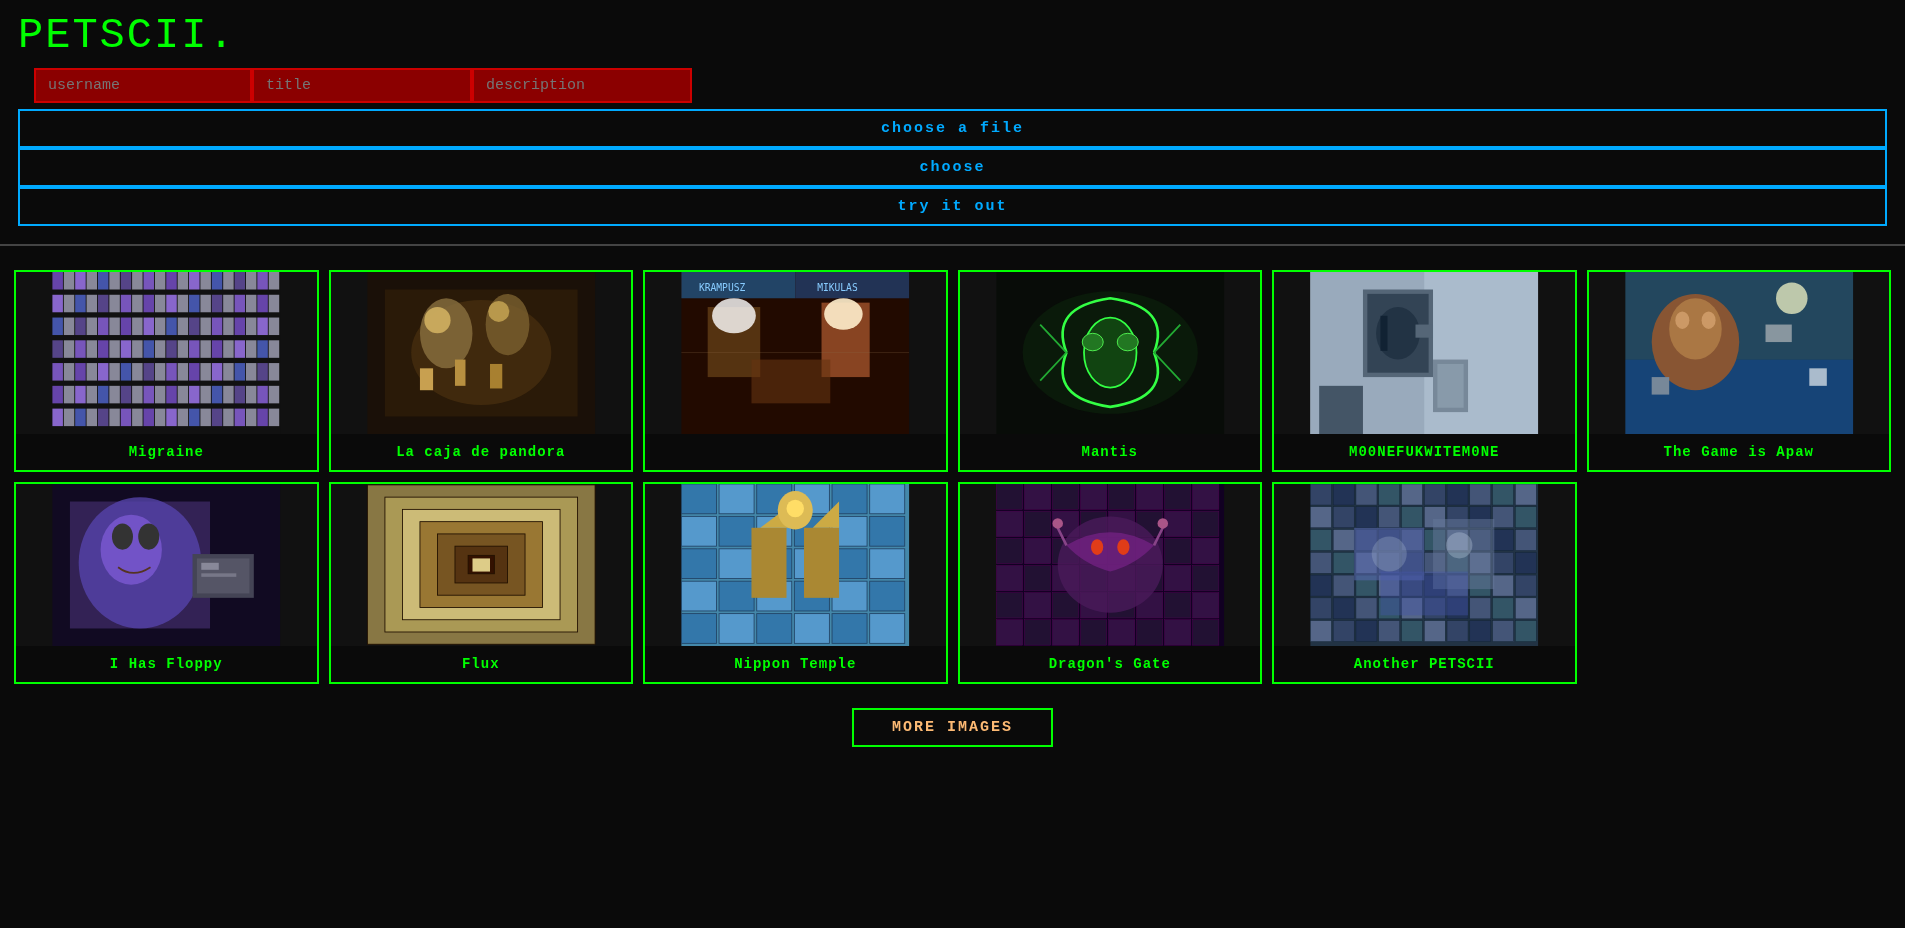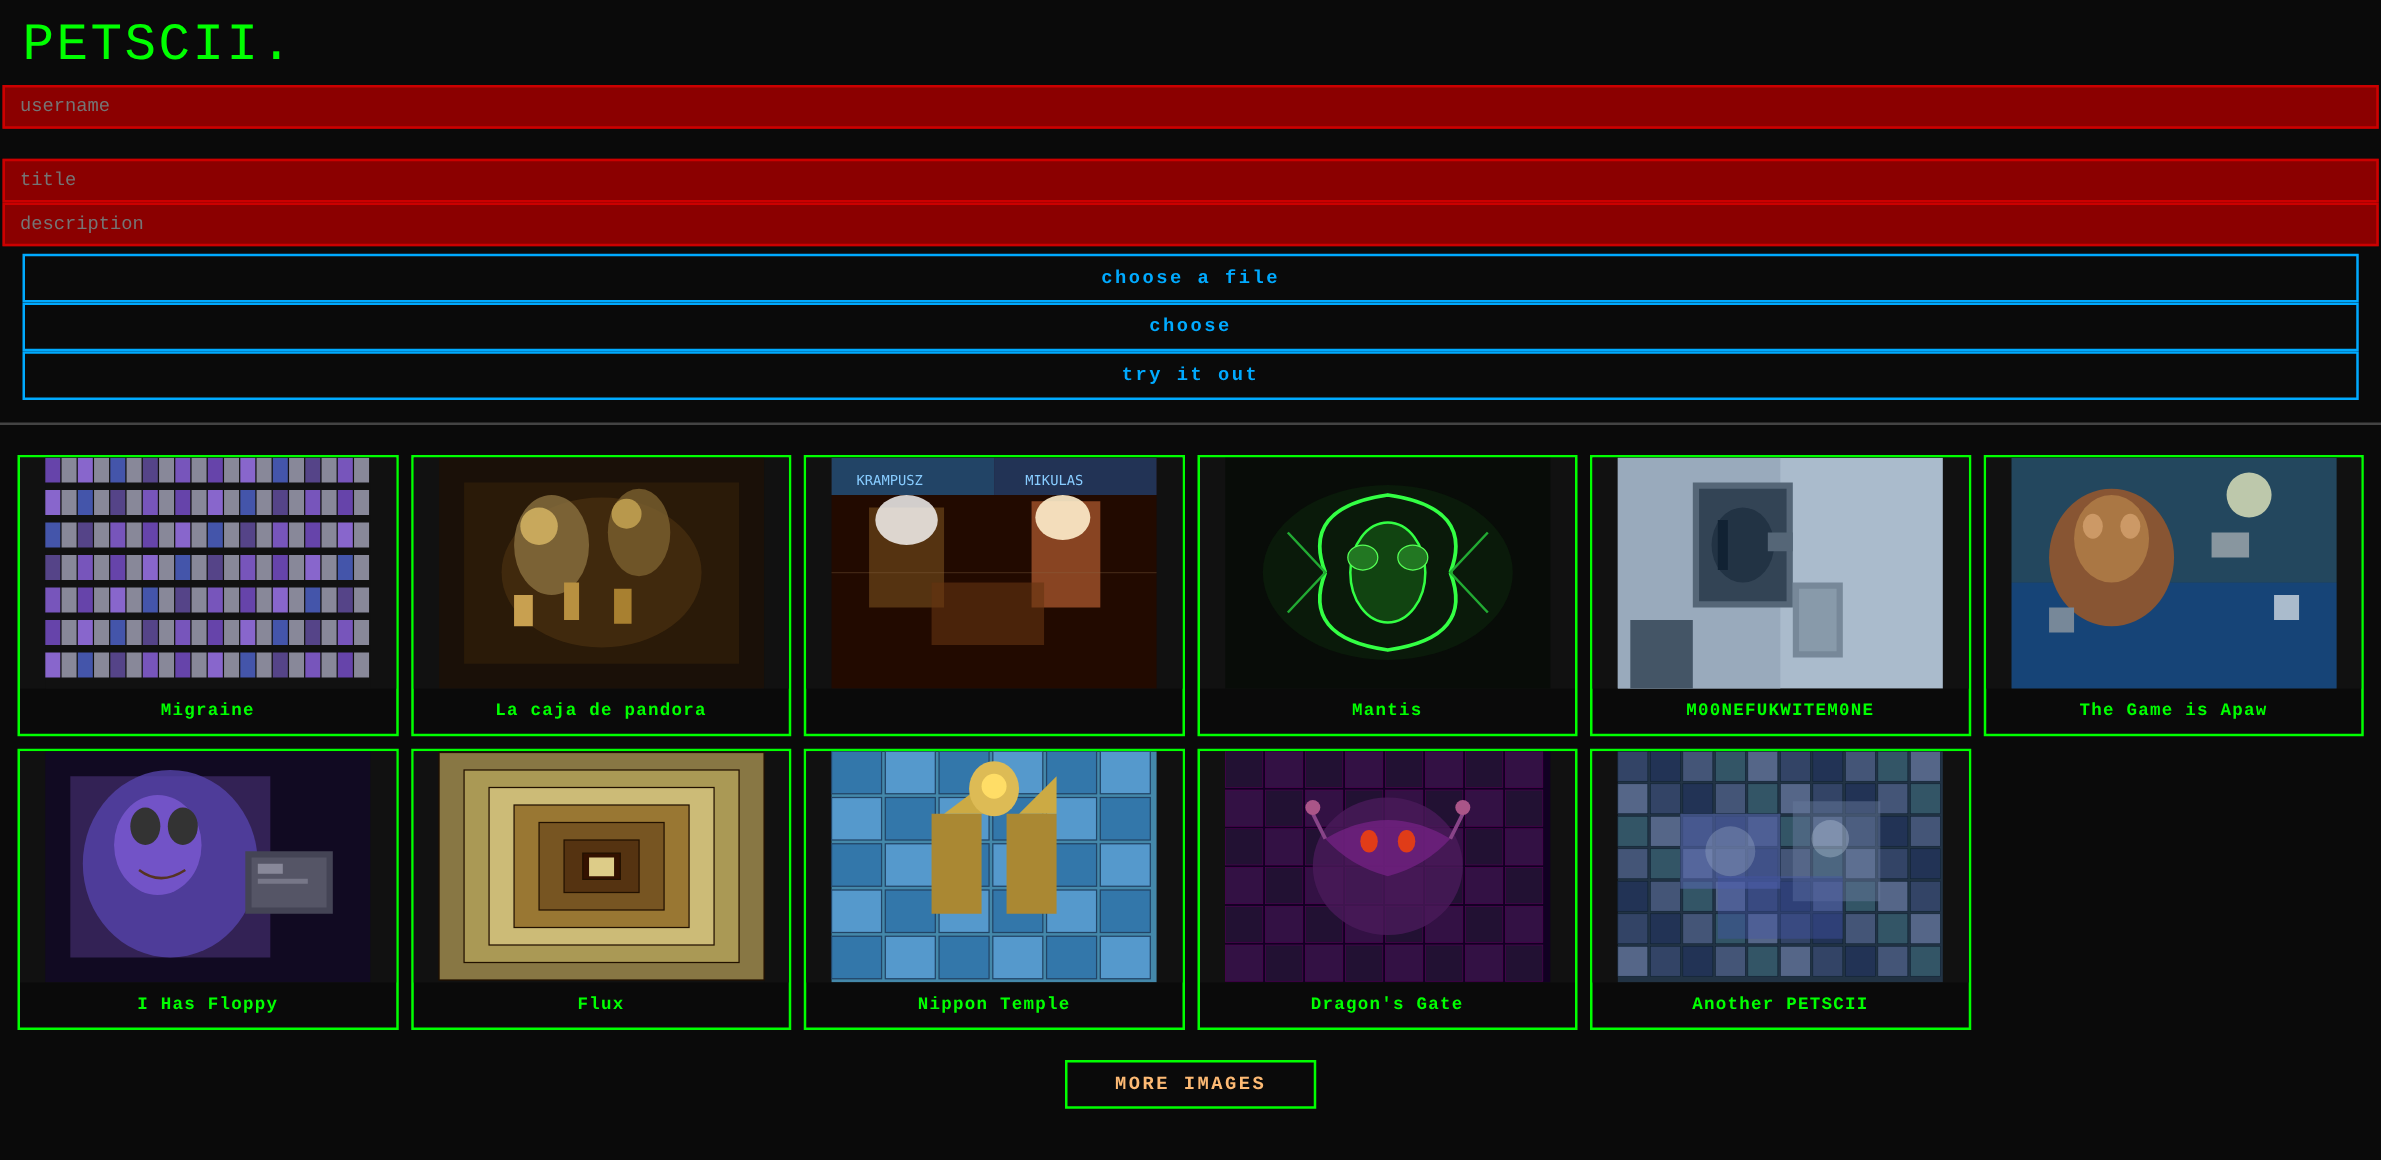--- a/index.html
+++ b/index.html
@@ -11,36 +11,36 @@
     }
     #app-title {
       font-size: 42px;
       font-weight: normal;
       color: #00ff00;
       padding: 12px 18px 8px 18px;
       letter-spacing: 2px;
     }
     .header-bar {
       display: flex;
-      flex-direction: column;
+      flex-direction: row;
       gap: 0;
-      padding: 0 2px;
+      padding: 0 34px;
       margin-bottom: 6px;
     }
     .header-input {
       background: #8b0000;
       border: 2px solid #cc0000;
       color: #00ff00;
       font-family: 'Courier New', Courier, monospace;
       font-size: 15px;
       padding: 7px 12px;
       outline: none;
       min-width: 180px;
     }
-    .header-input.title-input { min-width: 220px; margin-top: 24px; }
+    .header-input.title-input { min-width: 220px; }
     .header-input.desc-input { min-width: 220px; }
     .action-bar {
       display: flex;
       flex-direction: column;
       gap: 0;
       padding: 0 18px;
       margin-bottom: 18px;
     }
     .action-btn {
       background: #0a0a0a;
@@ -68,21 +68,21 @@
       border: 2px solid #00ff00;
       background: #0a0a0a;
       display: flex;
       flex-direction: column;
       align-items: center;
       cursor: pointer;
       transition: border-color 0.15s;
     }
     .gallery-card .card-img {
       width: 100%;
-      height: 185px;
+      height: 162px;
       overflow: hidden;
       display: flex;
       align-items: flex-end;
       justify-content: center;
       background: #111;
     }
     .card-img svg, .card-img canvas {
       width: 100%;
       height: 100%;
     }

